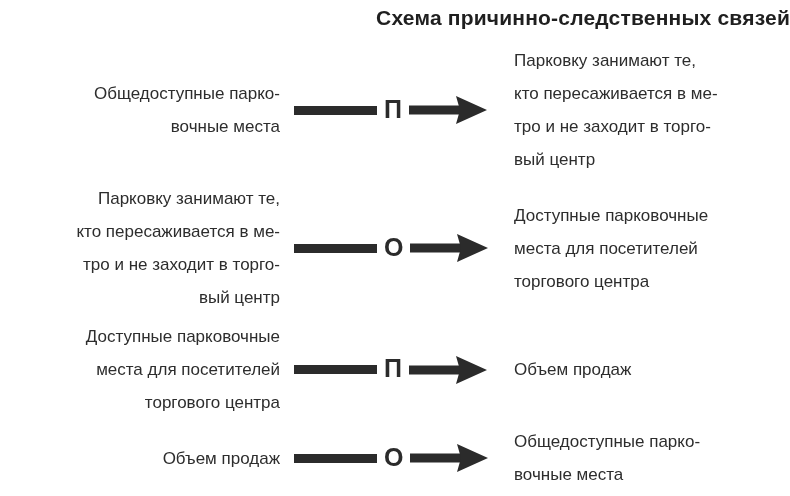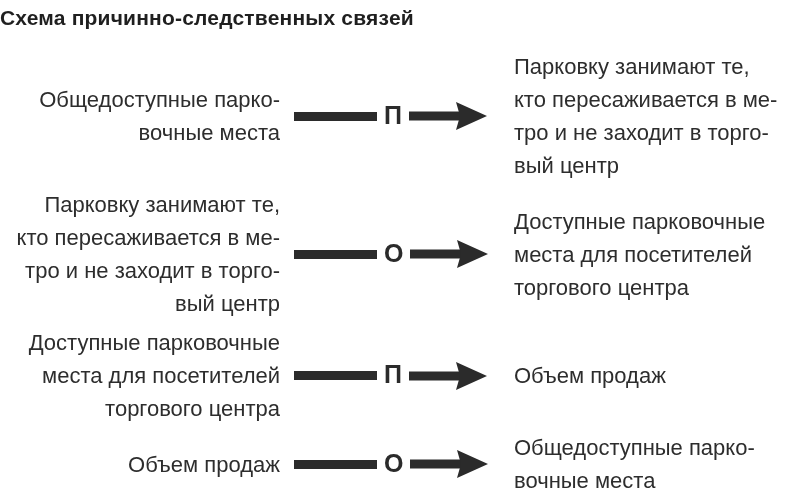--- a/index.html
+++ b/index.html
@@ -11,39 +11,39 @@
     width: 790px;
     height: 496px;
     box-sizing: border-box;
     padding-top: 6px;
     background: #ffffff;
     font-family: "Liberation Sans", "DejaVu Sans", sans-serif;
     color: #2d2d2d;
     overflow: hidden;
   }
   .title {
-    text-align: left;
+    text-align: right;
     font-size: 21px;
     font-weight: bold;
     color: #1f1f1f;
-    margin: 0 0 20px 0;
+    margin: 0 0 14px 0;
     letter-spacing: 0.2px;
   }
   .rows {
     display: flex;
     flex-direction: column;
     gap: 6px;
   }
   .row {
     display: flex;
     align-items: center;
     width: 790px;
   }
   .cell {
-    font-size: 22px;
+    font-size: 17px;
     line-height: 33px;
     white-space: pre-line;
   }
   .cell.left {
     width: 286px;
     box-sizing: border-box;
     padding-right: 6px;
     text-align: right;
   }
   .cell.right {

